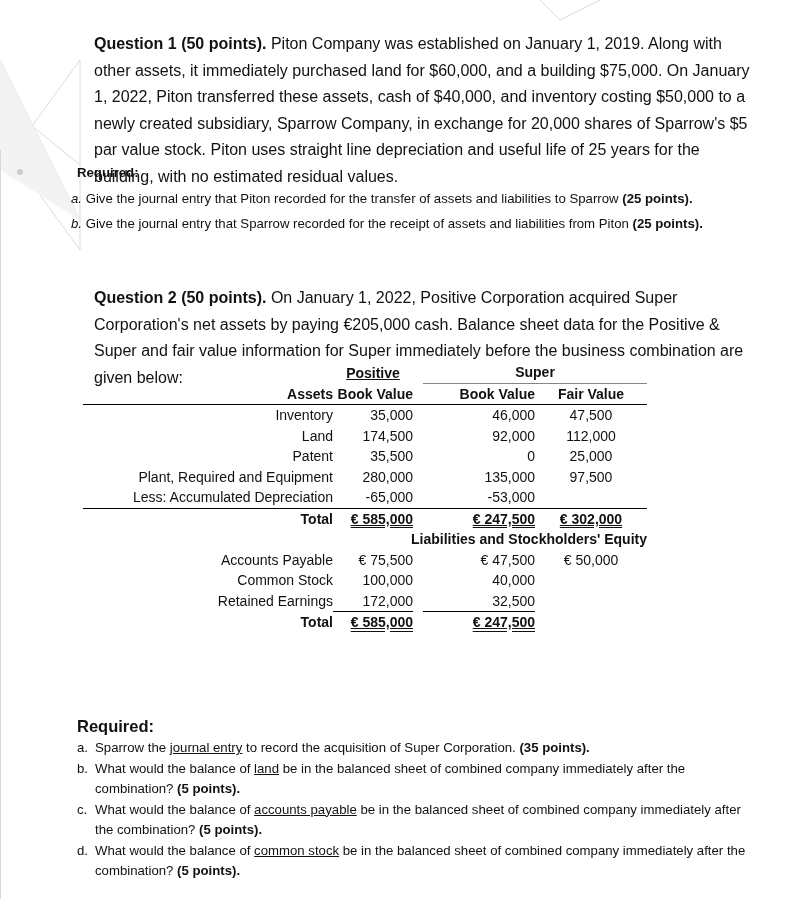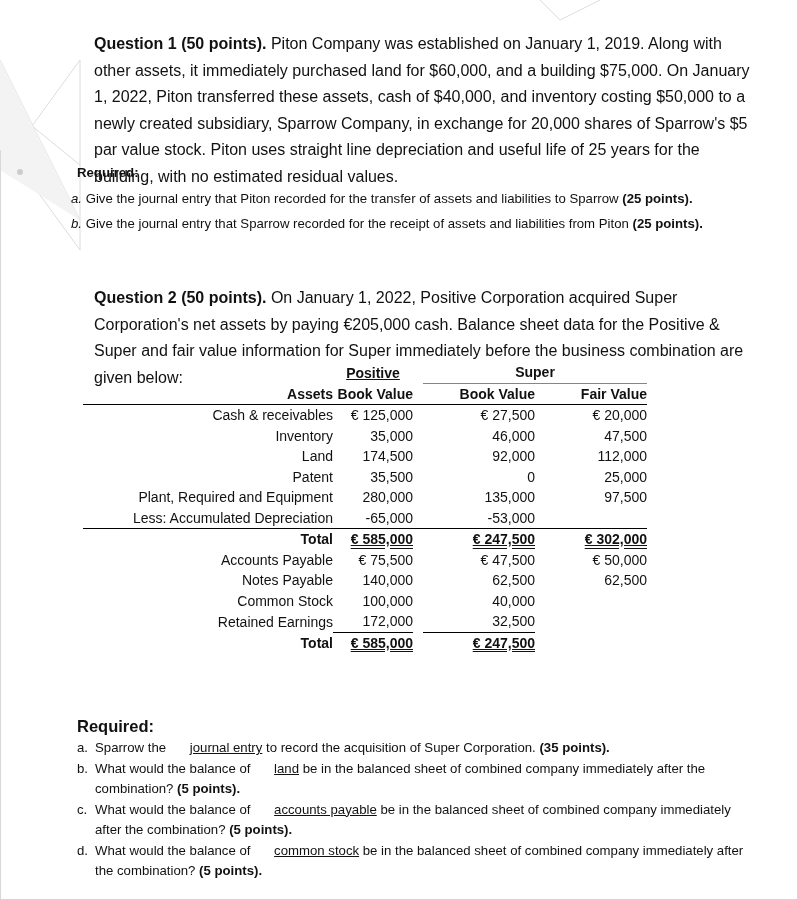--- a/index.html
+++ b/index.html
@@ -16,34 +16,34 @@
   .req-line { position: absolute; left: 71px; font-size: 13.2px; }
   .req-line i { font-style: italic; }
   table.bs {
     position: absolute; left: 83px; top: 362px; border-collapse: collapse; font-size: 14px;
   }
   table.bs td { padding: 0; height: 20.5px; white-space: nowrap; }
   .c0 { width: 250px; text-align: right; }
   .c1 { width: 80px; text-align: right; padding-right: 0; }
   .gap { width: 10px; }
   .c2 { width: 112px; text-align: right; }
-  .c3 { width: 112px; text-align: right; }
+  .c3 { width: 112px; text-align: center; }
   .bold { font-weight: bold; }
   .u { text-decoration: underline; }
   .hdr-line { border-bottom: 1px solid #d946ef; }
   .dbl { text-decoration: underline; text-decoration-style: double; font-weight: bold; }
   .ctr { text-align: center !important; }
   .req2-title { position: absolute; left: 77px; top: 717px; font-size: 16.5px; font-weight: bold; }
   ol.req2 {
     position: absolute; left: 77px; top: 738px; width: 670px; margin: 0; padding: 0; list-style: none;
     font-size: 13.2px; line-height: 20.5px;
   }
   ol.req2 li { position: relative; padding-left: 18px; }
   ol.req2 li .lab { position: absolute; left: 0; top: 0; }
-  .ul { text-decoration: underline; margin-left: 20px; }
+  .ul { text-decoration: underline; }
 </style>
 </head>
 <body>
 
 <svg class="bg-decor" viewBox="0 0 797 899">
   <g stroke="#dcdcdc" stroke-width="1" fill="none">
     <line x1="0" y1="60" x2="80" y2="220"></line>
     <line x1="0" y1="100" x2="80" y2="165"></line>
     <line x1="0" y1="170" x2="80" y2="60"></line>
     <line x1="0" y1="140" x2="80" y2="250"></line>
@@ -90,27 +90,20 @@
   <tr style="border-bottom:1px solid #000;">
     <td class="c0 bold">Assets</td>
     <td class="c1 bold">Book Value</td>
     <td class="gap"></td>
     <td class="c2 bold">Book Value</td>
     <td class="c3 bold">Fair Value</td>
   </tr>
   </tbody>
     <tbody id="asset-rows">
       <tr>
-        <td class="c0">Cash &amp; receivables</td>
-        <td class="c1">€ 125,000</td>
-        <td class="gap"></td>
-        <td class="c2">€ 27,500</td>
-        <td class="c3">€ 20,000</td>
-      </tr>
-      <tr>
         <td class="c0">Inventory</td>
         <td class="c1">35,000</td>
         <td class="gap"></td>
         <td class="c2">46,000</td>
         <td class="c3">47,500</td>
       </tr>
       <tr>
         <td class="c0">Land</td>
         <td class="c1">174,500</td>
         <td class="gap"></td>
@@ -140,35 +133,31 @@
       </tr>
     </tbody>
   <tbody>
       <tr style="border-top:1px solid #000;">
     <td class="c0 bold">Total</td>
     <td class="c1"><span class="dbl">€ 585,000</span></td>
     <td class="gap"></td>
     <td class="c2"><span class="dbl">€ 247,500</span></td>
     <td class="c3"><span class="dbl">€ 302,000</span></td>
   </tr>
+  <tr>
+    <td class="c0 bold" colspan="5">Liabilities and Stockholders' Equity</td>
+  </tr>
   </tbody>
     <tbody id="liab-rows">
       <tr>
         <td class="c0">Accounts Payable</td>
         <td class="c1">€ 75,500</td>
         <td class="gap"></td>
         <td class="c2">€ 47,500</td>
         <td class="c3">€ 50,000</td>
-      </tr>
-      <tr>
-        <td class="c0">Notes Payable</td>
-        <td class="c1">140,000</td>
-        <td class="gap"></td>
-        <td class="c2">62,500</td>
-        <td class="c3">62,500</td>
       </tr>
       <tr>
         <td class="c0">Common Stock</td>
         <td class="c1">100,000</td>
         <td class="gap"></td>
         <td class="c2">40,000</td>
         <td class="c3"></td>
       </tr>
       <tr>
         <td class="c0">Retained Earnings</td>

